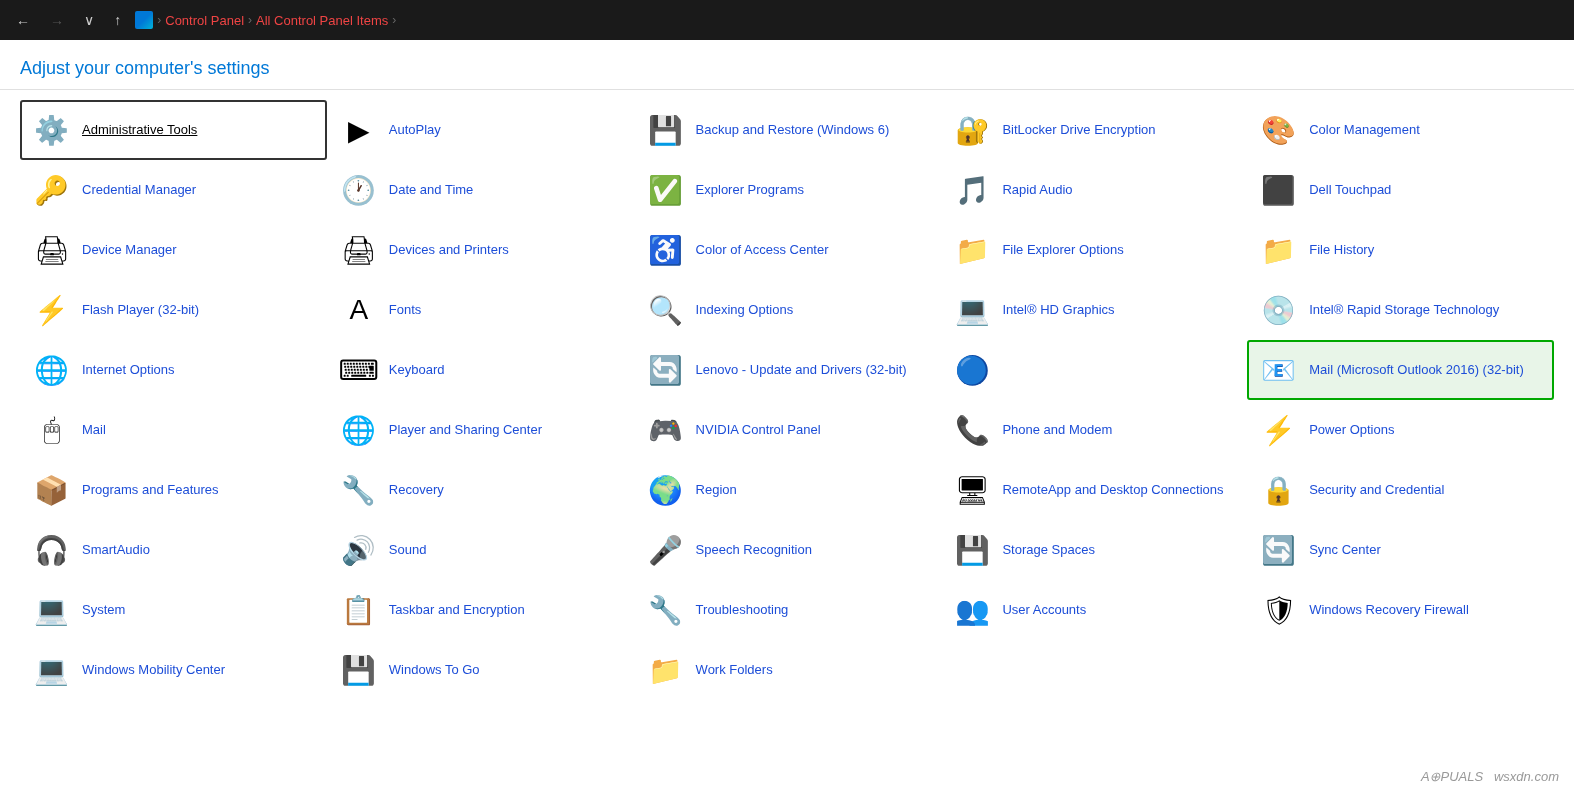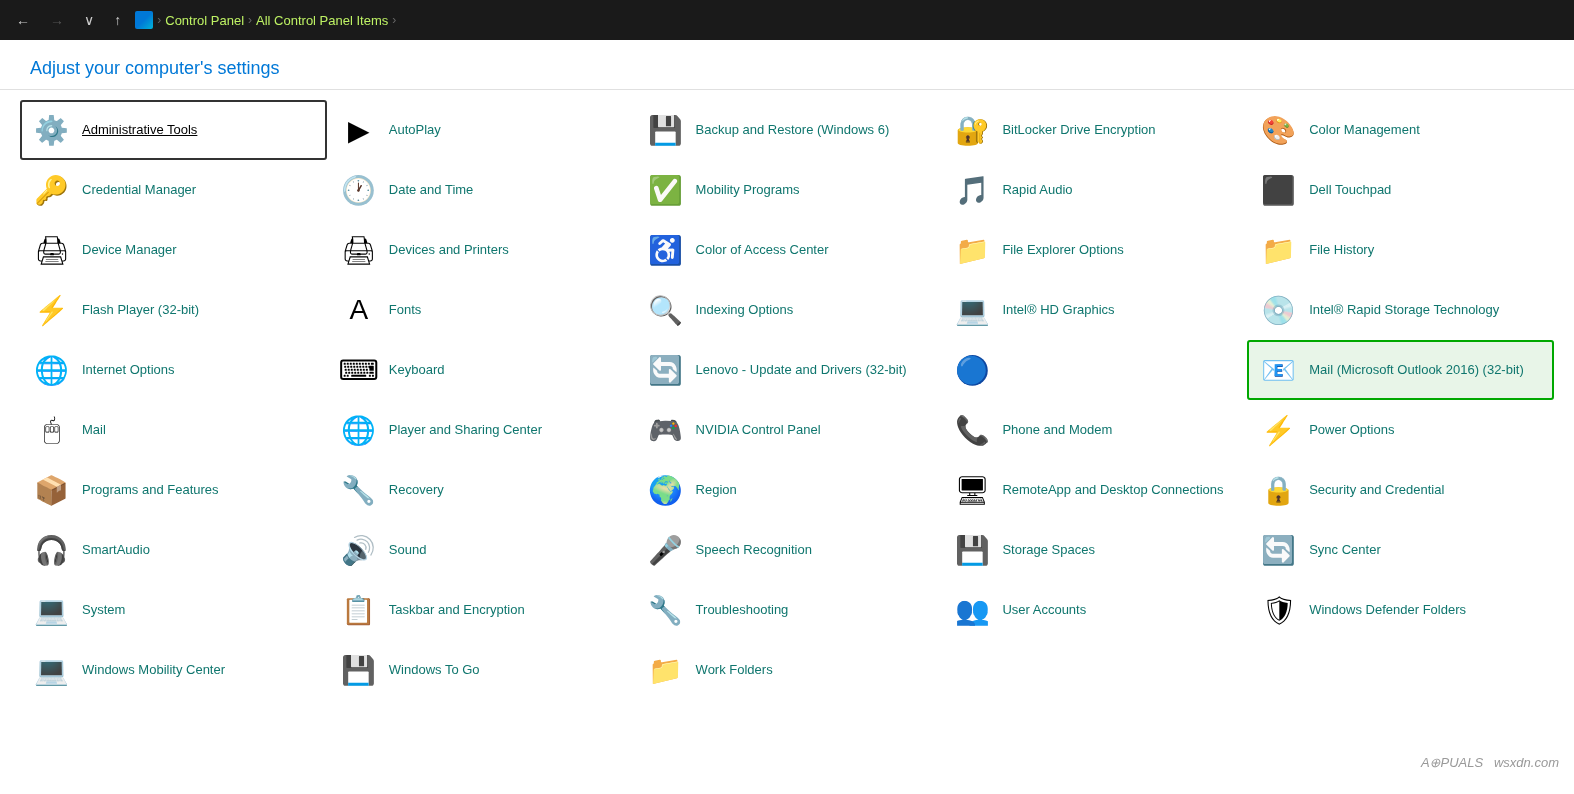--- a/index.html
+++ b/index.html
@@ -30,25 +30,25 @@
       color: #ccc;
       font-size: 13px;
     }
     .titlebar-breadcrumb .win-icon {
       width: 18px; height: 18px;
       background: linear-gradient(135deg, #0078d7 50%, #00b4d8 100%);
       display: inline-block;
       border-radius: 2px;
     }
     .breadcrumb-sep { color: #666; font-size: 12px; }
-    .breadcrumb-item { color: #bef264; }
+    .breadcrumb-item { color: #ef4444; }
 
     
     .main-header {
-      padding: 18px 30px 10px 30px;
+      padding: 18px 30px 10px 20px;
       border-bottom: 1px solid #e0e0e0;
     }
     .main-header h2 {
       color: #0078d7;
       font-size: 18px;
       font-weight: 400;
     }
 
     
     .items-grid {
@@ -82,32 +82,32 @@
       height: 40px;
       flex-shrink: 0;
       display: flex;
       align-items: center;
       justify-content: center;
       font-size: 28px;
     }
 
     .item-label {
       font-size: 13px;
-      color: #0f766e;
+      color: #1d4ed8;
       line-height: 1.3;
     }
     .cp-item.highlighted .item-label {
       text-decoration: underline;
       color: #000;
     }
     
     
     .watermark {
       position: fixed;
-      bottom: 24px;
+      bottom: 10px;
       right: 15px;
       font-size: 13px;
       color: #999;
       font-style: italic;
     }
   </style>
 </head>
 <body>
 
 <div class="titlebar">
@@ -153,21 +153,21 @@
     <div class="cp-item">
     <div class="item-icon" style="font-size:28px;">🔑</div>
     <div class="item-label">Credential Manager</div>
   </div>
     <div class="cp-item">
     <div class="item-icon" style="font-size:28px;">🕐</div>
     <div class="item-label">Date and Time</div>
   </div>
     <div class="cp-item">
     <div class="item-icon" style="font-size:28px;">✅</div>
-    <div class="item-label">Mobility Programs</div>
+    <div class="item-label">Explorer Programs</div>
   </div>
     <div class="cp-item">
     <div class="item-icon" style="font-size:28px;">🎵</div>
     <div class="item-label">Rapid Audio</div>
   </div>
     <div class="cp-item">
     <div class="item-icon" style="font-size:28px;">⬛</div>
     <div class="item-label">Dell Touchpad</div>
   </div>
     <div class="cp-item">
@@ -300,21 +300,21 @@
     <div class="cp-item">
     <div class="item-icon" style="font-size:28px;">🔧</div>
     <div class="item-label">Troubleshooting</div>
   </div>
     <div class="cp-item">
     <div class="item-icon" style="font-size:28px;">👥</div>
     <div class="item-label">User Accounts</div>
   </div>
     <div class="cp-item">
     <div class="item-icon" style="font-size:28px;">🛡</div>
-    <div class="item-label">Windows Defender Folders</div>
+    <div class="item-label">Windows Recovery Firewall</div>
   </div>
     <div class="cp-item">
     <div class="item-icon" style="font-size:28px;">💻</div>
     <div class="item-label">Windows Mobility Center</div>
   </div>
     <div class="cp-item">
     <div class="item-icon" style="font-size:28px;">💾</div>
     <div class="item-label">Windows To Go</div>
   </div>
     <div class="cp-item">

